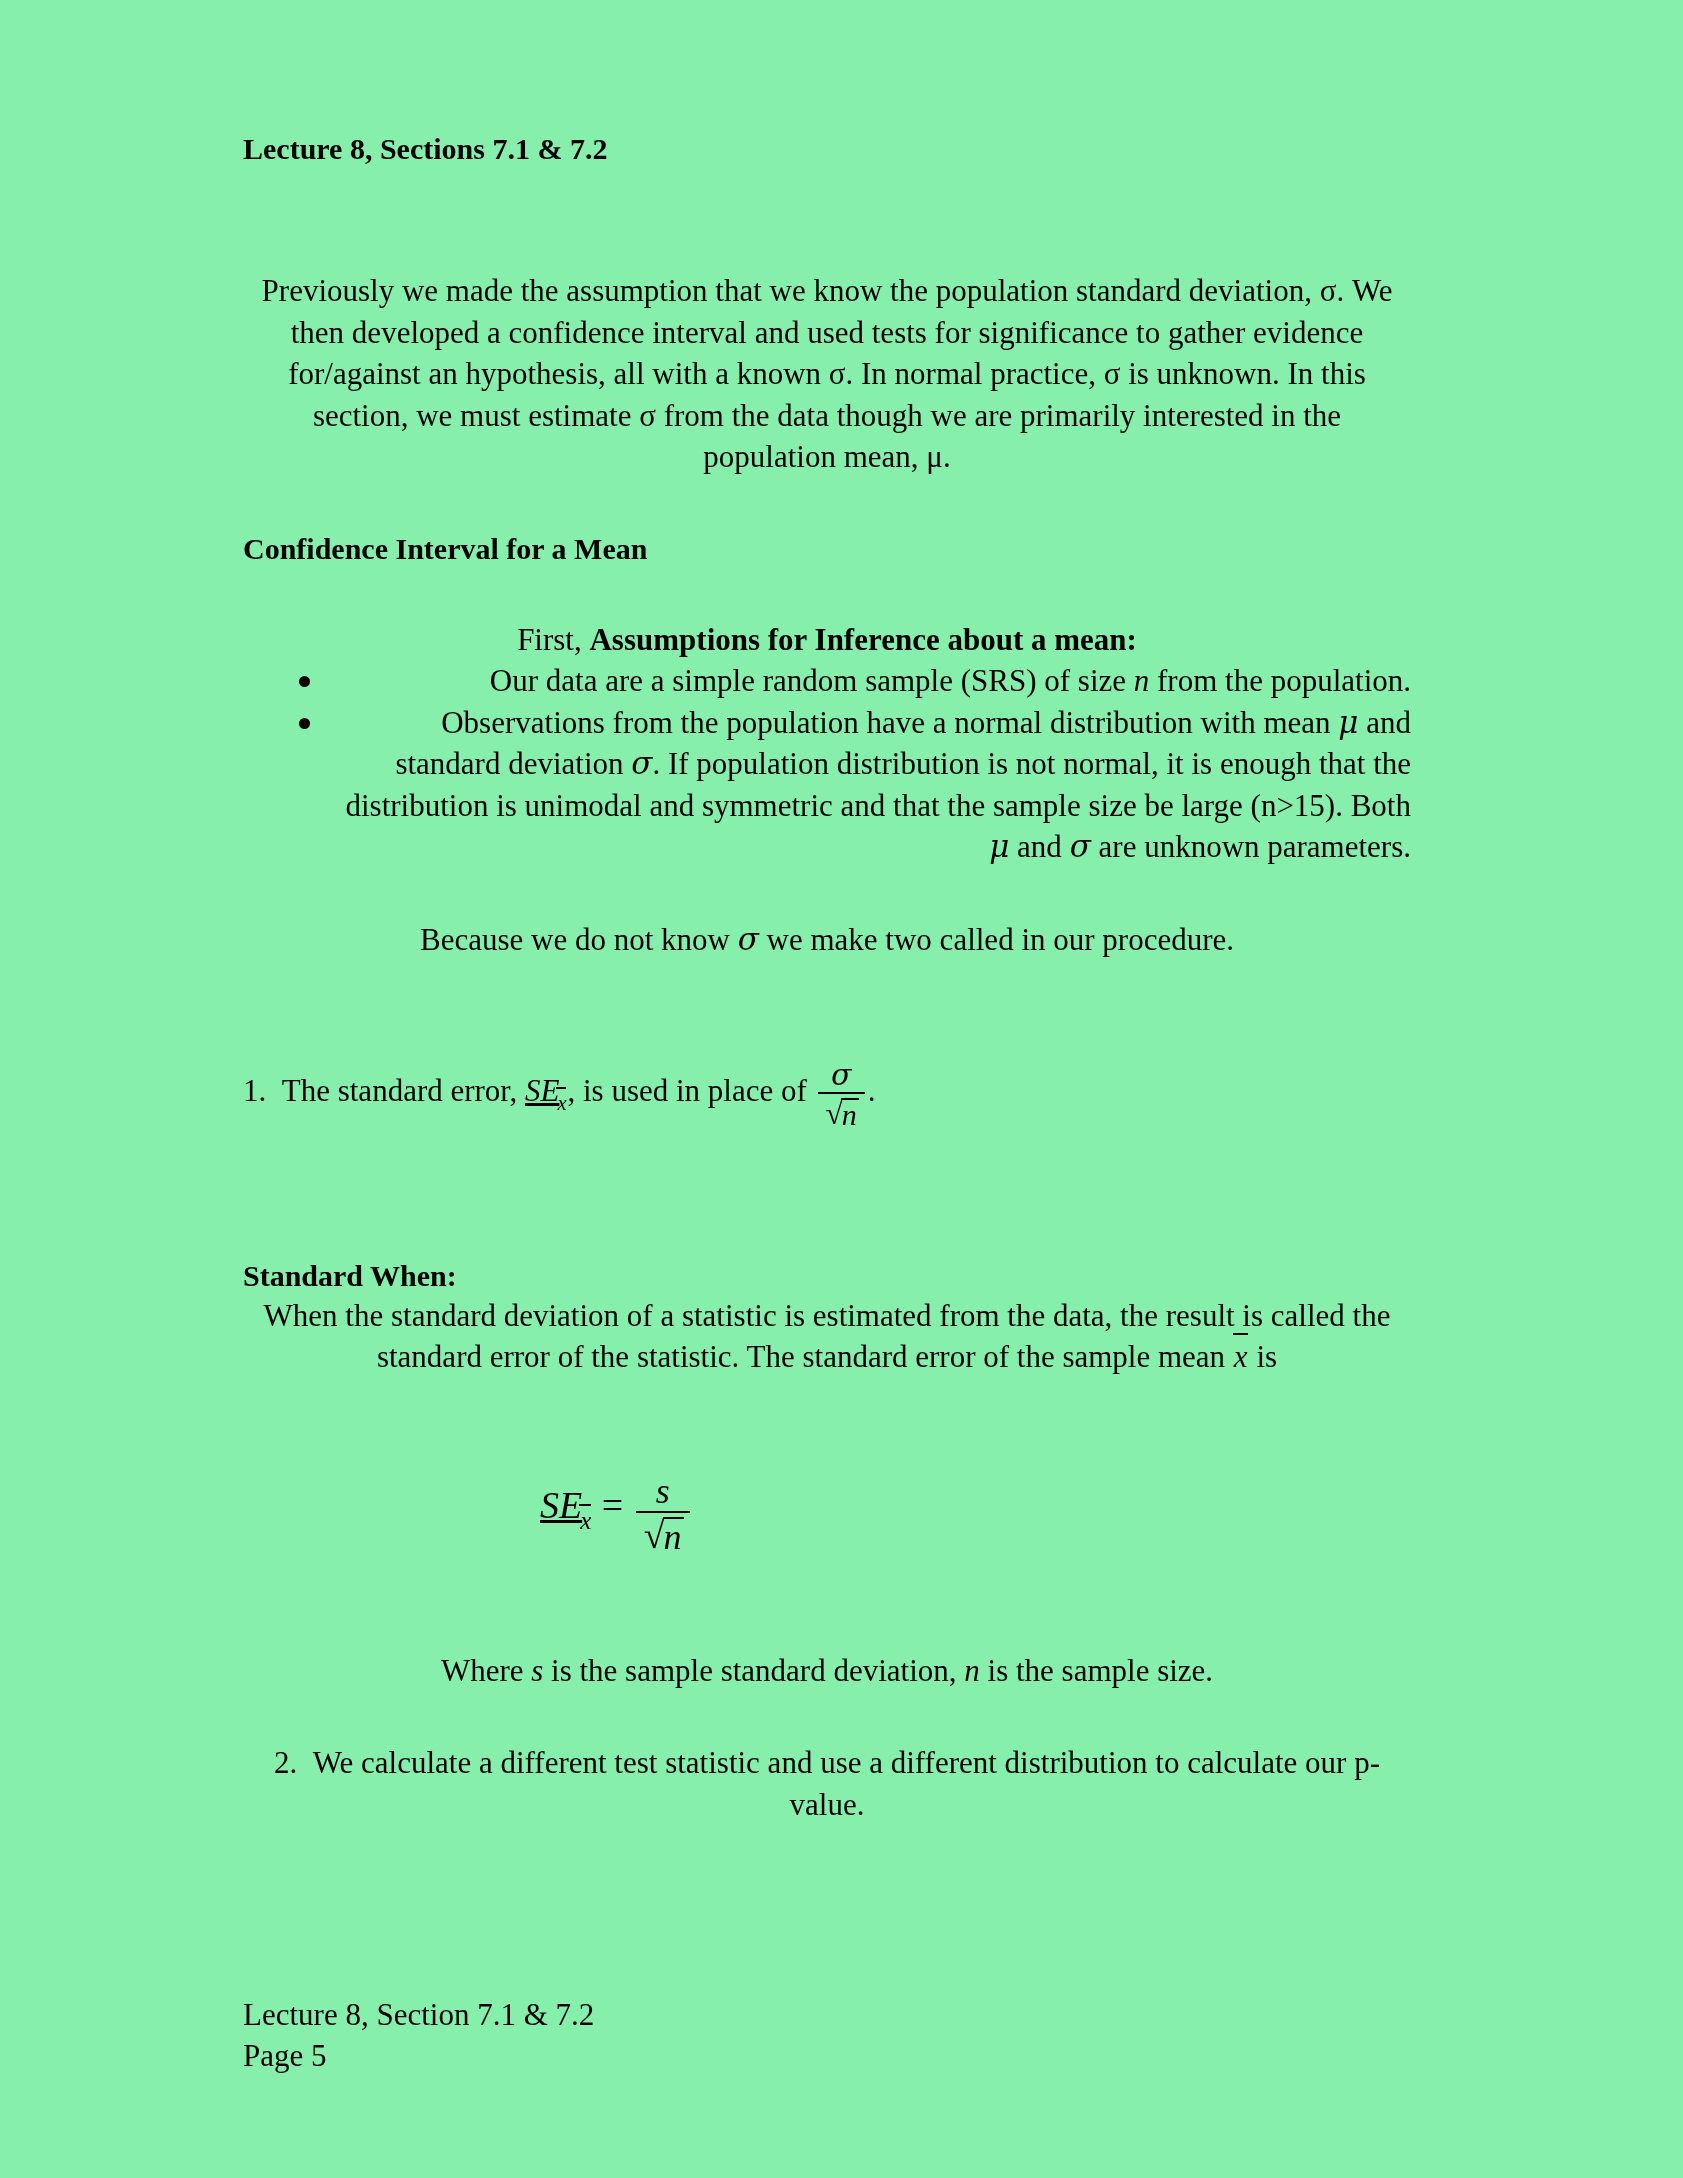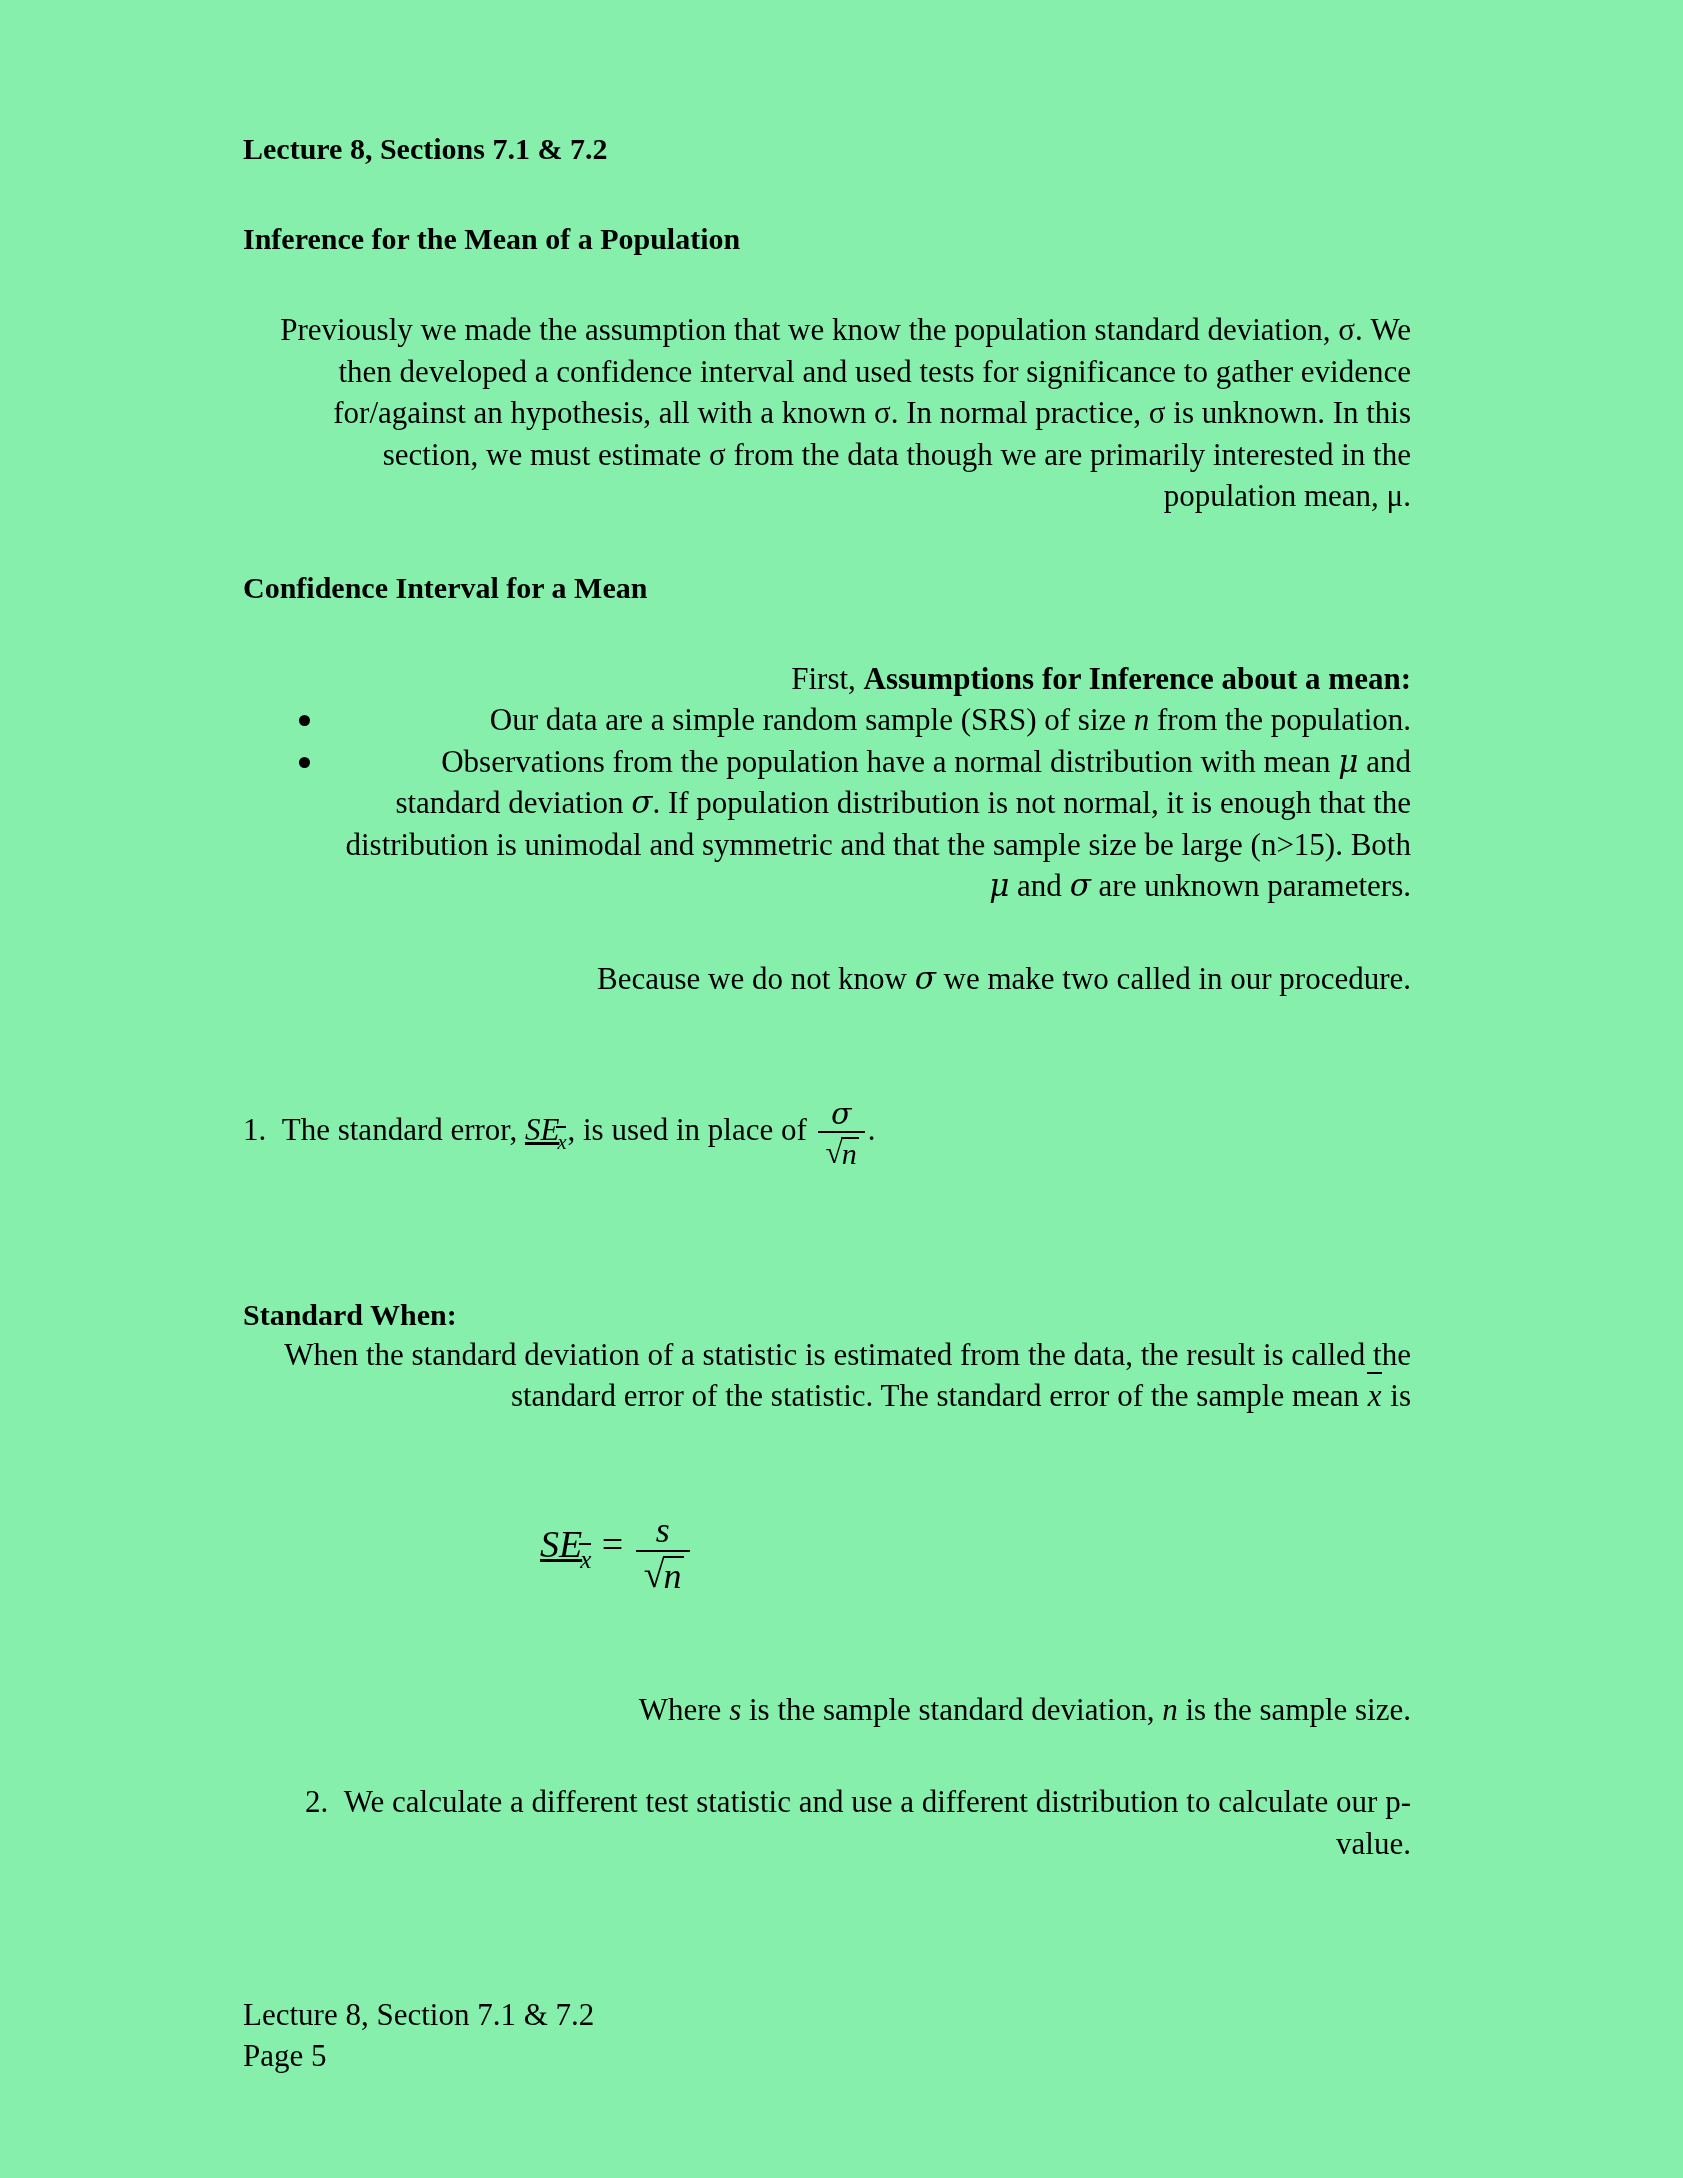--- a/index.html
+++ b/index.html
@@ -35,21 +35,21 @@
     font-weight: bold;
     font-size: 30px;
     line-height: 1.30;
     margin: 0;
   }
 
   .para {
     font-size: 31px;
     line-height: 1.34;
     margin: 0;
-    text-align: right;
+    text-align: center;
   }
 
   .gap-lg { height: 51px; }
   .gap-md { height: 44px; }
   .gap-xs { height: 18px; }
 
   .bullet-list {
     list-style: none;
     margin: 0;
     padding: 0;
@@ -169,21 +169,20 @@
 <body>
 
 <div class="page">
 
   <div class="content">
 
     <div class="heading">Lecture 8, Sections 7.1 &amp; 7.2</div>
 
     <div class="gap-lg"></div>
 
-    <div class="heading">Inference for the Mean of a Population</div>
 
     <div class="gap-lg"></div>
 
     <p class="para"><span>Previously we made the assumption that we know the population standard deviation, σ.  We then developed a confidence interval and used tests for significance to gather evidence for/against an hypothesis, all with a known σ.  In normal practice, σ is unknown.  In this section, we must estimate σ from the data though we are primarily interested in the population mean, μ.</span></p>
 
     <div class="gap-lg"></div>
 
     <div class="heading">Confidence Interval for a Mean</div>
 
     <div class="gap-lg"></div>

